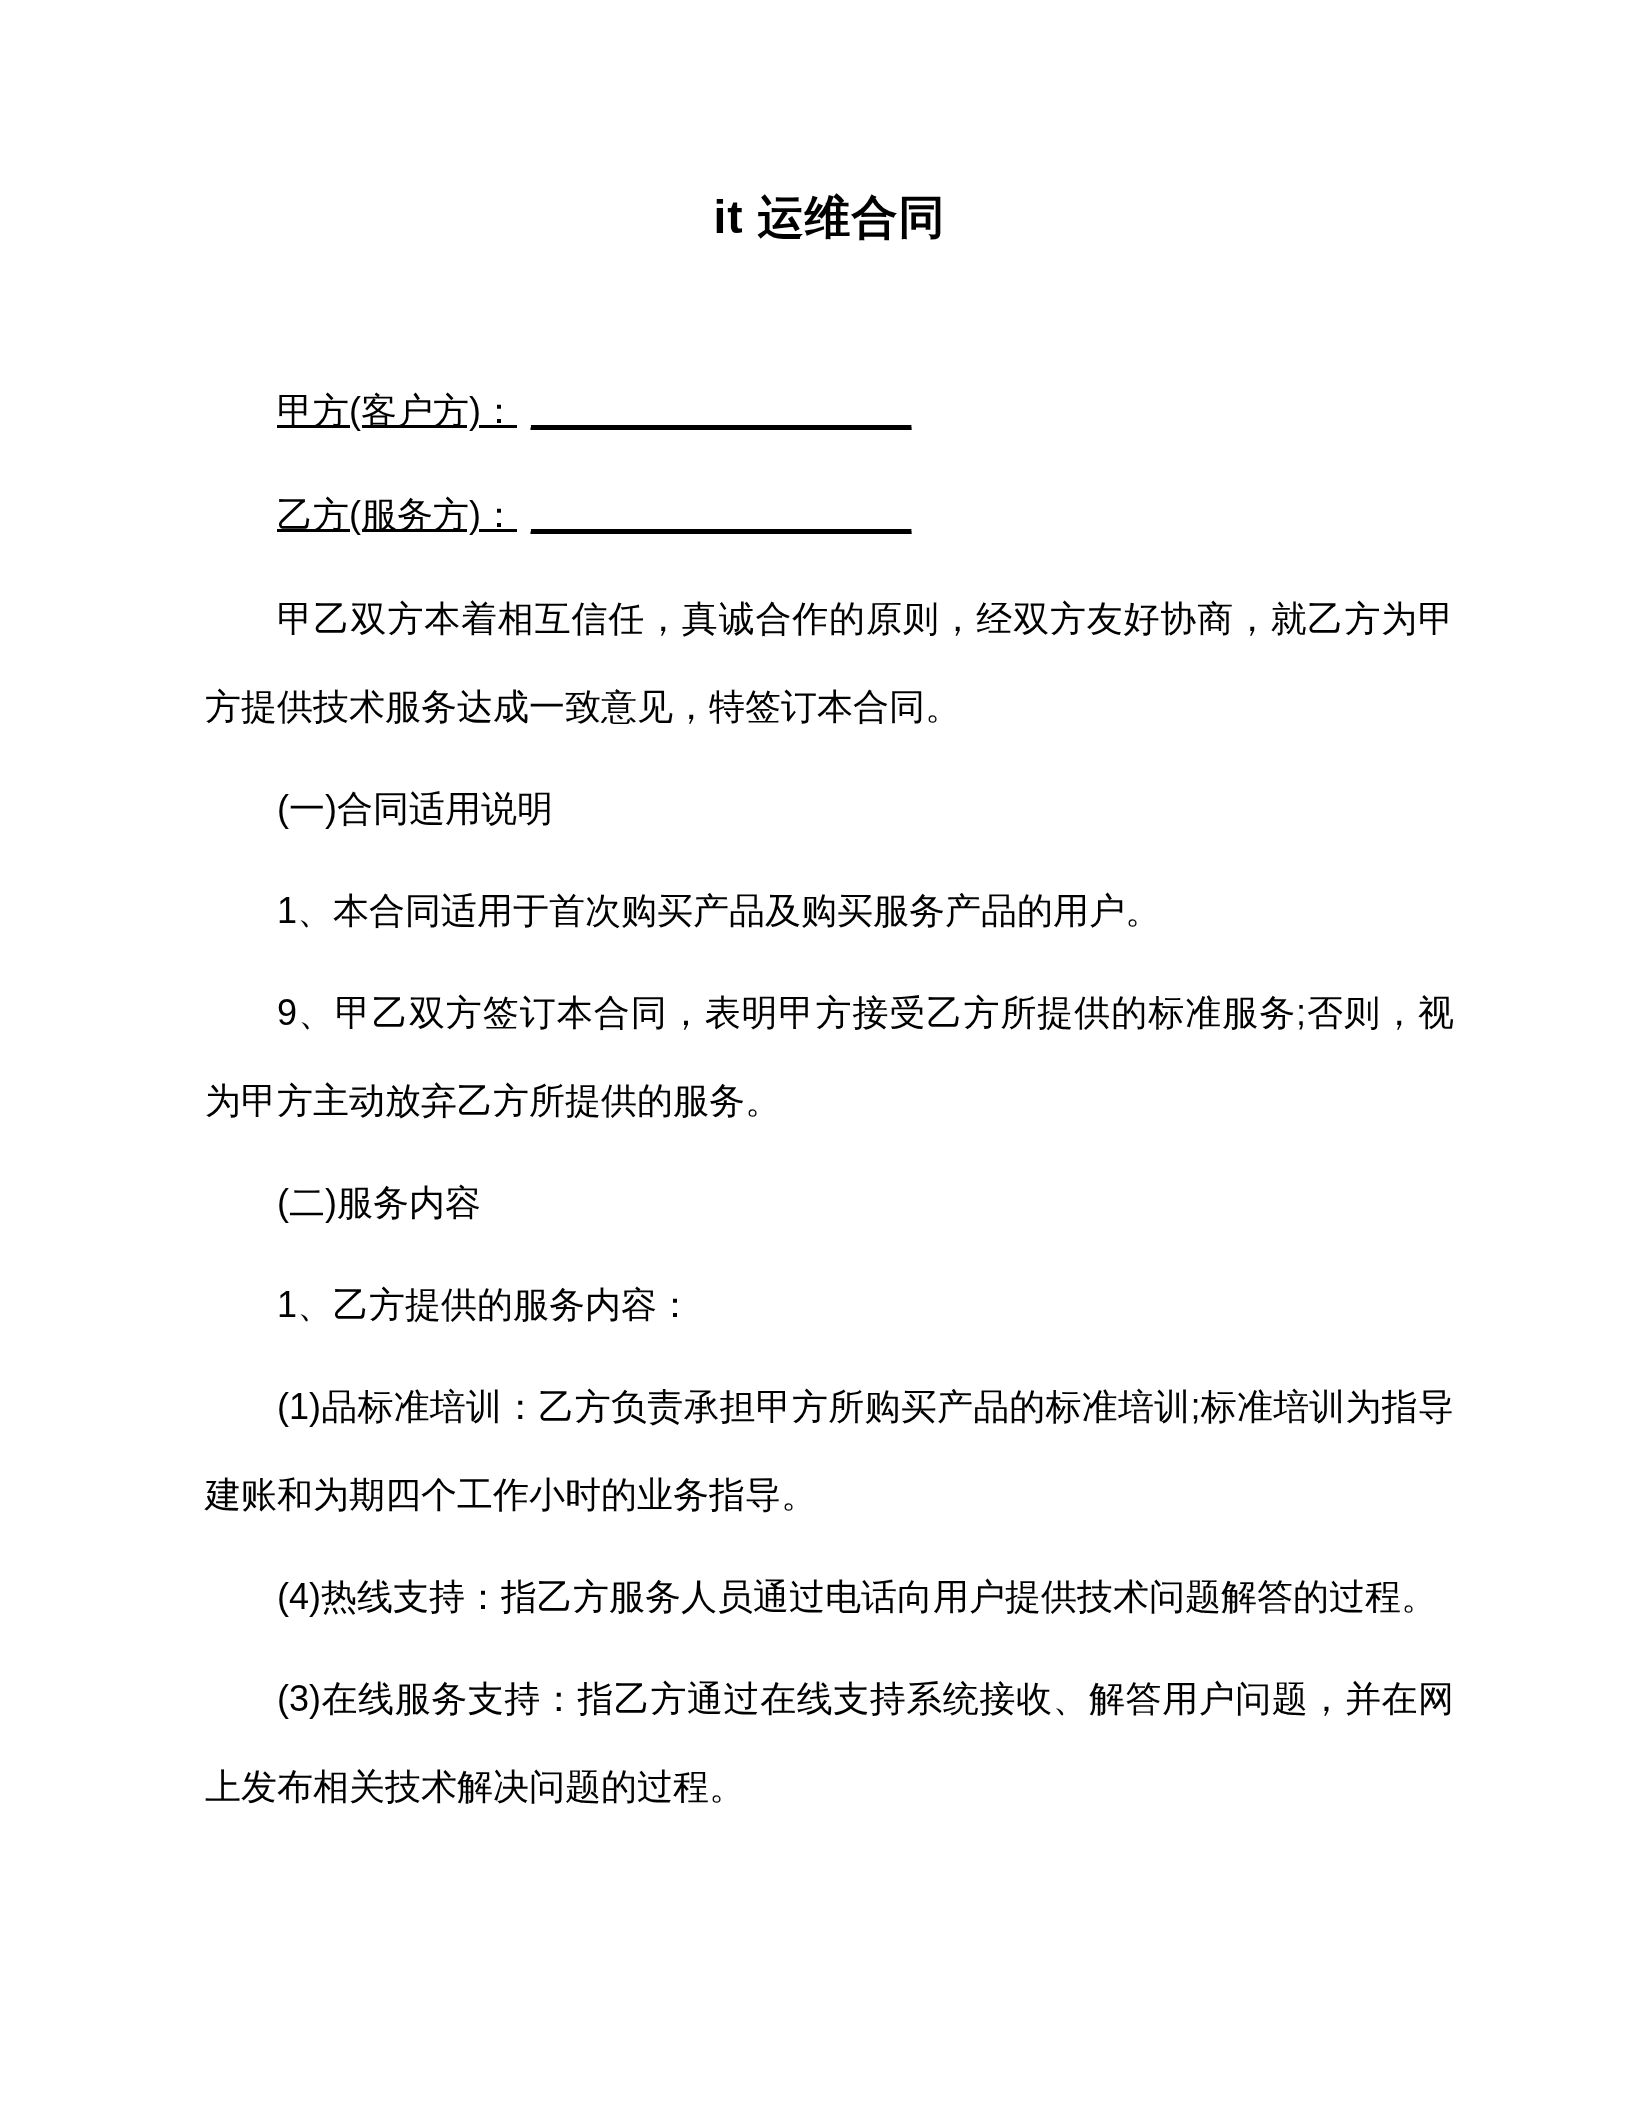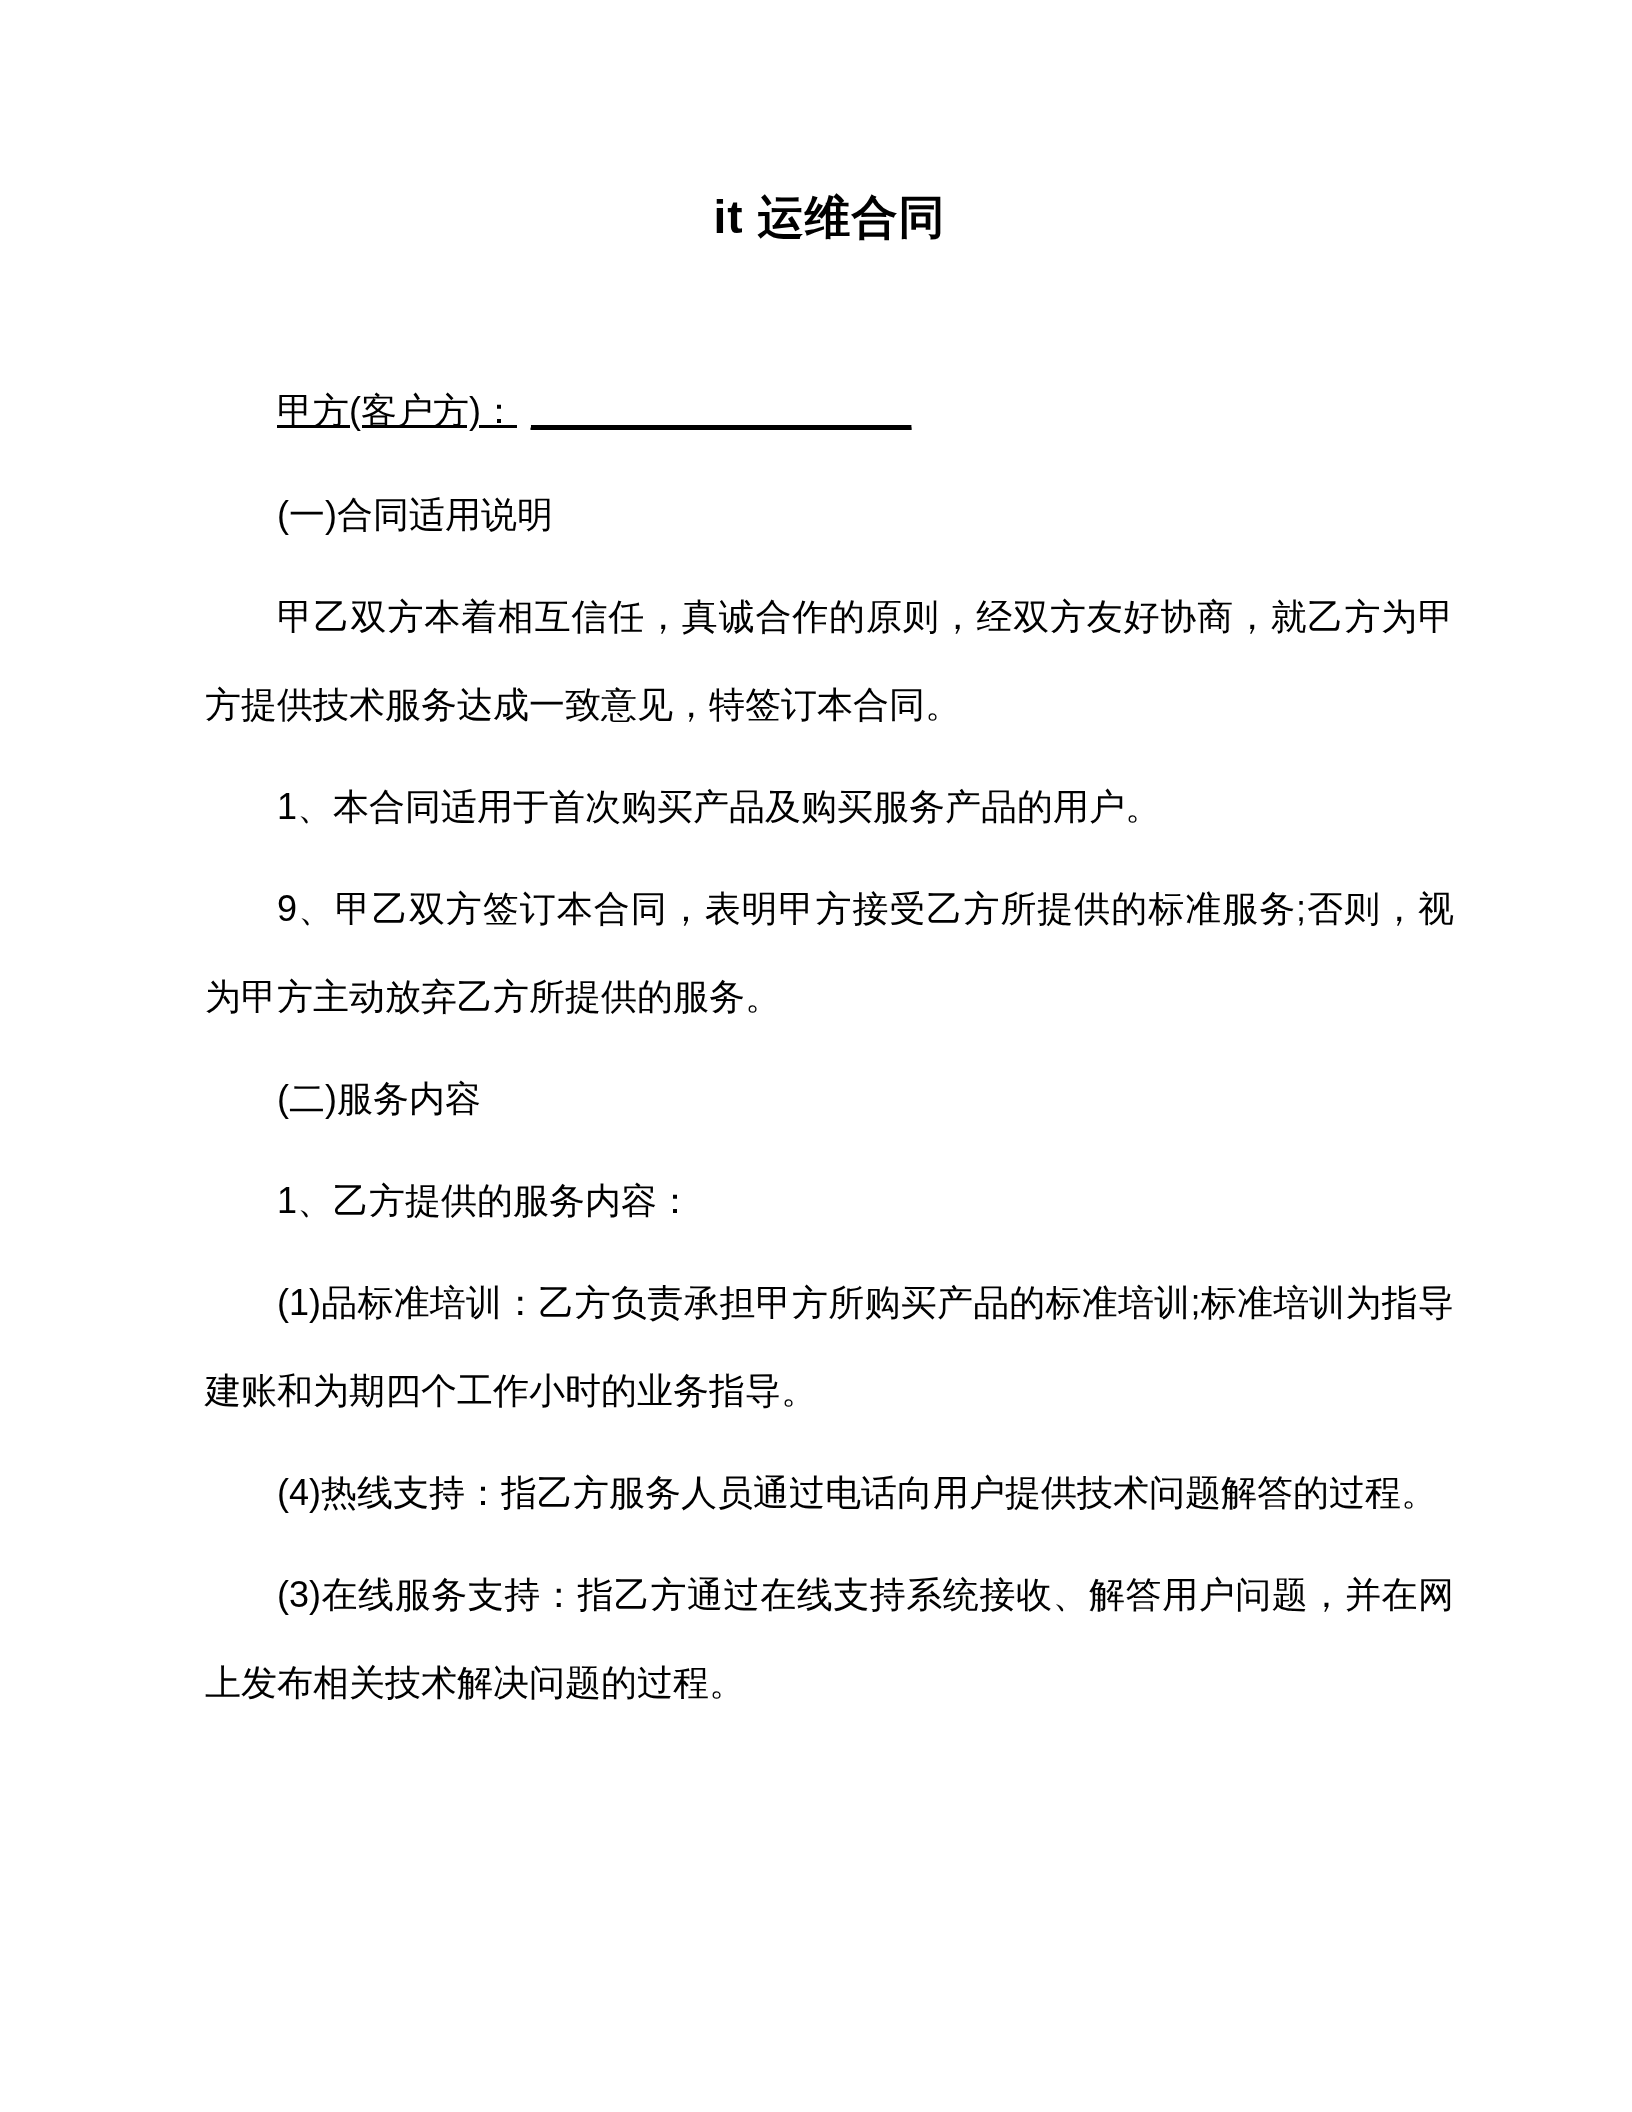--- a/index.html
+++ b/index.html
@@ -63,24 +63,27 @@
 
 <div class="page">
   <div class="content">
 
     <h1 class="doc-title">it 运维合同</h1>
 
     <p class="party-line">
       <span>甲方(客户方)：</span><span class="blank">___________________</span>
     </p>
 
+    <p class="party-line">
+      <span>乙方(服务方)：</span><span class="blank">___________________</span>
+    </p>
+
+    <p class="para">甲乙双方本着相互信任，真诚合作的原则，经双方友好协商，就乙方为甲方提供技术服务达成一致意见，特签订本合同。</p>
 
     <p class="para">(一)合同适用说明</p>
-
-    <p class="para">甲乙双方本着相互信任，真诚合作的原则，经双方友好协商，就乙方为甲方提供技术服务达成一致意见，特签订本合同。</p>
 
     <p class="para">1、本合同适用于首次购买产品及购买服务产品的用户。</p>
 
     <p class="para">9、甲乙双方签订本合同，表明甲方接受乙方所提供的标准服务;否则，视为甲方主动放弃乙方所提供的服务。</p>
 
     <p class="para">(二)服务内容</p>
 
     <p class="para">1、乙方提供的服务内容：</p>
 
     <p class="para">(1)品标准培训：乙方负责承担甲方所购买产品的标准培训;标准培训为指导建账和为期四个工作小时的业务指导。</p>

